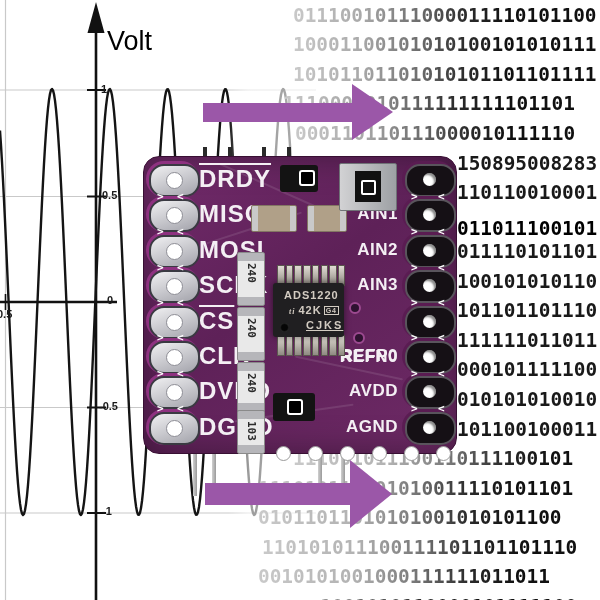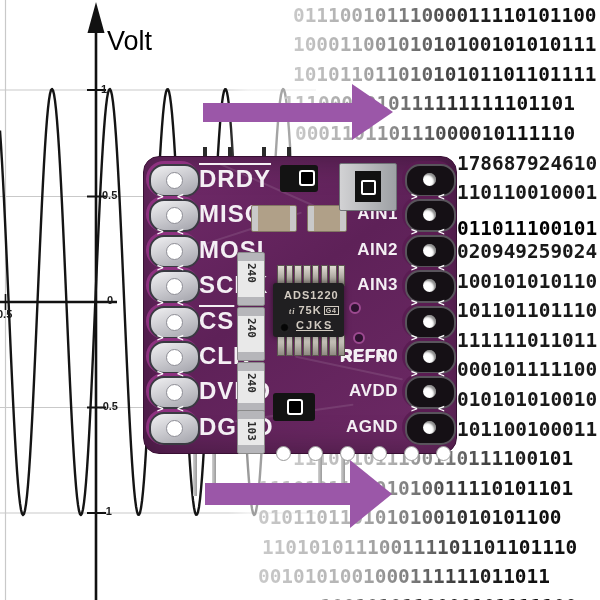--- a/index.html
+++ b/index.html
@@ -83,24 +83,24 @@
   </svg>
 
   <div id="wave-fade"></div>
 
   <div id="binary-layer">
       <div class="brow clip" style="left: 293px; top: 0.8px; background-image: linear-gradient(90deg, rgb(201, 201, 201) 0px, rgb(168, 168, 168) 70px, rgb(110, 110, 110) 125px, rgb(46, 46, 46) 170px, rgb(16, 16, 16) 215px);">01110010111000011110101100</div>
       <div class="brow clip" style="left: 293px; top: 30.3px; background-image: linear-gradient(90deg, rgb(201, 201, 201) 0px, rgb(168, 168, 168) 70px, rgb(110, 110, 110) 125px, rgb(46, 46, 46) 170px, rgb(16, 16, 16) 215px);">10001100101010100101010111</div>
       <div class="brow clip" style="left: 293px; top: 59.9px; background-image: linear-gradient(90deg, rgb(201, 201, 201) 0px, rgb(168, 168, 168) 70px, rgb(110, 110, 110) 125px, rgb(46, 46, 46) 170px, rgb(16, 16, 16) 215px);">10101101101010101101101111</div>
       <div class="brow clip" style="left: 283px; top: 89.4px; background-image: linear-gradient(90deg, rgb(201, 201, 201) 0px, rgb(168, 168, 168) 70px, rgb(110, 110, 110) 125px, rgb(46, 46, 46) 170px, rgb(16, 16, 16) 215px);">1110001010111111111101101</div>
       <div class="brow clip" style="left: 295px; top: 119px; background-image: linear-gradient(90deg, rgb(201, 201, 201) 0px, rgb(168, 168, 168) 70px, rgb(110, 110, 110) 125px, rgb(46, 46, 46) 170px, rgb(16, 16, 16) 215px);">000110110111000010111110</div>
-      <div class="brow" style="left: 457px; top: 148.5px; color: rgb(25, 25, 25);">178687924610</div>
+      <div class="brow" style="left: 457px; top: 148.5px; color: rgb(25, 25, 25);">150895008283</div>
       <div class="brow" style="left: 457px; top: 178.1px; color: rgb(25, 25, 25);">110110010001</div>
       <div class="brow" style="left: 457px; top: 214px; color: #000000;">011011100101</div>
-      <div class="brow" style="left: 457px; top: 237.2px; color: rgb(25, 25, 25);">020949259024</div>
+      <div class="brow" style="left: 457px; top: 237.2px; color: rgb(25, 25, 25);">011110101101</div>
       <div class="brow" style="left: 457px; top: 266.7px; color: rgb(25, 25, 25);">100101010110</div>
       <div class="brow" style="left: 457px; top: 296.3px; color: rgb(25, 25, 25); text-align: center;">101101101110</div>
       <div class="brow" style="left: 457px; top: 325.8px; color: rgb(25, 25, 25);">111111011011</div>
       <div class="brow" style="left: 457px; top: 355.4px; color: rgb(25, 25, 25);">000101111100</div>
       <div class="brow" style="left: 457px; top: 384.9px; color: rgb(25, 25, 25);">010101010010</div>
       <div class="brow" style="left: 457px; top: 414.5px; color: rgb(25, 25, 25);">101100100011</div>
       <div class="brow clip" style="left: 293px; top: 444px; background-image: linear-gradient(90deg, rgb(201, 201, 201) 0px, rgb(178, 178, 178) 95px, rgb(122, 122, 122) 155px, rgb(42, 42, 42) 210px, rgb(16, 16, 16) 260px);">111001011100110111100101</div>
       <div class="brow clip" style="left: 258px; top: 473.6px; background-image: linear-gradient(90deg, rgb(201, 201, 201) 0px, rgb(178, 178, 178) 95px, rgb(122, 122, 122) 155px, rgb(42, 42, 42) 210px, rgb(16, 16, 16) 260px);">111010111001010011110101101</div>
       <div class="brow clip" style="left: 258px; top: 503.1px; background-image: linear-gradient(90deg, rgb(201, 201, 201) 0px, rgb(178, 178, 178) 95px, rgb(122, 122, 122) 155px, rgb(42, 42, 42) 210px, rgb(16, 16, 16) 260px);">01011011010101001010101100</div>
       <div class="brow clip" style="left: 262px; top: 532.7px; background-image: linear-gradient(90deg, rgb(201, 201, 201) 0px, rgb(178, 178, 178) 95px, rgb(122, 122, 122) 155px, rgb(42, 42, 42) 210px, rgb(16, 16, 16) 260px);">110101011100111101101101110</div>
@@ -290,22 +290,22 @@
         <div class="icpin" style="left: 167.8px; top: 178px;"></div>
         <div class="icpin" style="left: 176.5px; top: 108px;"></div>
         <div class="icpin" style="left: 176.5px; top: 178px;"></div>
         <div class="icpin" style="left: 185.2px; top: 108px;"></div>
         <div class="icpin" style="left: 185.2px; top: 178px;"></div>
         <div class="icpin" style="left: 193.9px; top: 108px;"></div>
         <div class="icpin" style="left: 193.9px; top: 178px;"></div>
       </div>
     <div id="chip">
       <span class="chip-line" style="left:11px;top:6px;">ADS1220</span>
-      <span class="chip-line" id="chip-l2" style="left:16px;top:21px;"><span class="ti">ti</span><span>75K</span><span class="g4">G4</span></span>
-      <span class="chip-line" style="left:23px;top:36px;letter-spacing:2px;text-decoration:underline;">CJKS</span>
+      <span class="chip-line" id="chip-l2" style="left:16px;top:21px;"><span class="ti">ti</span><span>42K</span><span class="g4">G4</span></span>
+      <span class="chip-line" style="left:33px;top:36px;letter-spacing:2px;text-decoration:underline;">CJKS</span>
       <div id="pin1-dot"></div>
     </div>
 
     <div id="castel-row">
         <div class="castel" style="left: 132px;"></div>
         <div class="castel" style="left: 164px;"></div>
         <div class="castel" style="left: 196px;"></div>
         <div class="castel" style="left: 228px;"></div>
         <div class="castel" style="left: 260px;"></div>
         <div class="castel" style="left: 292px;"></div>

